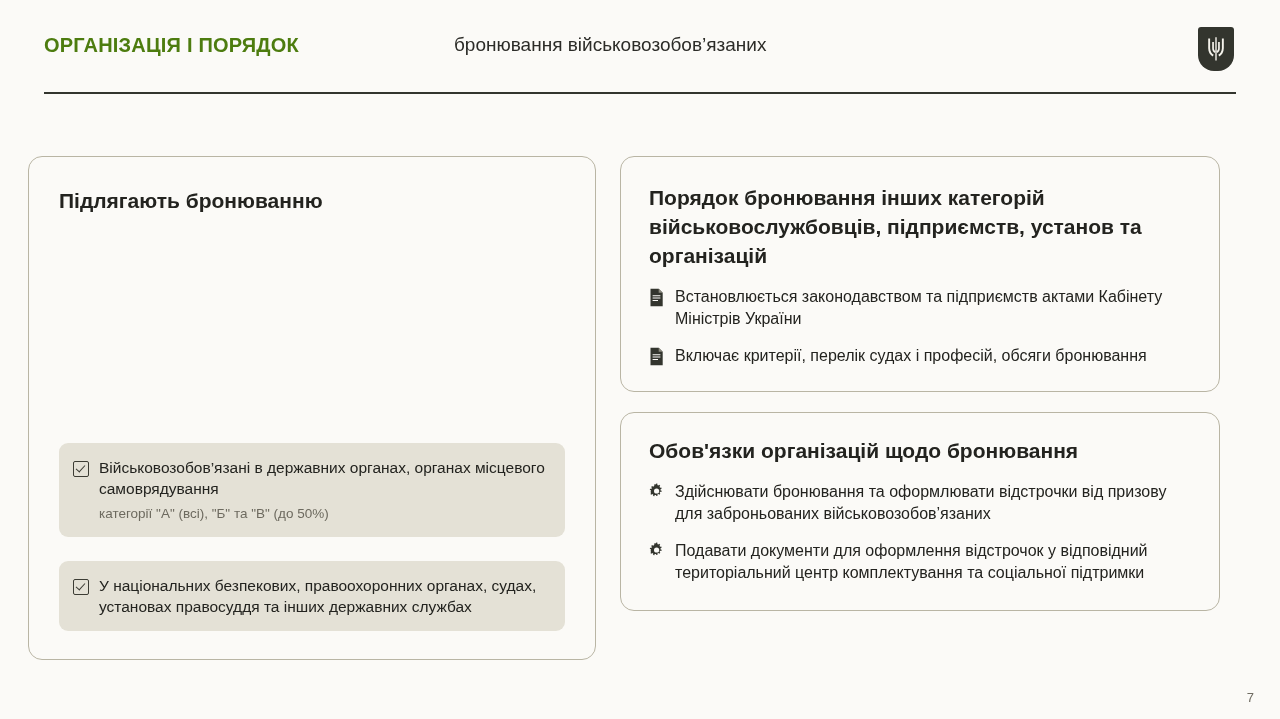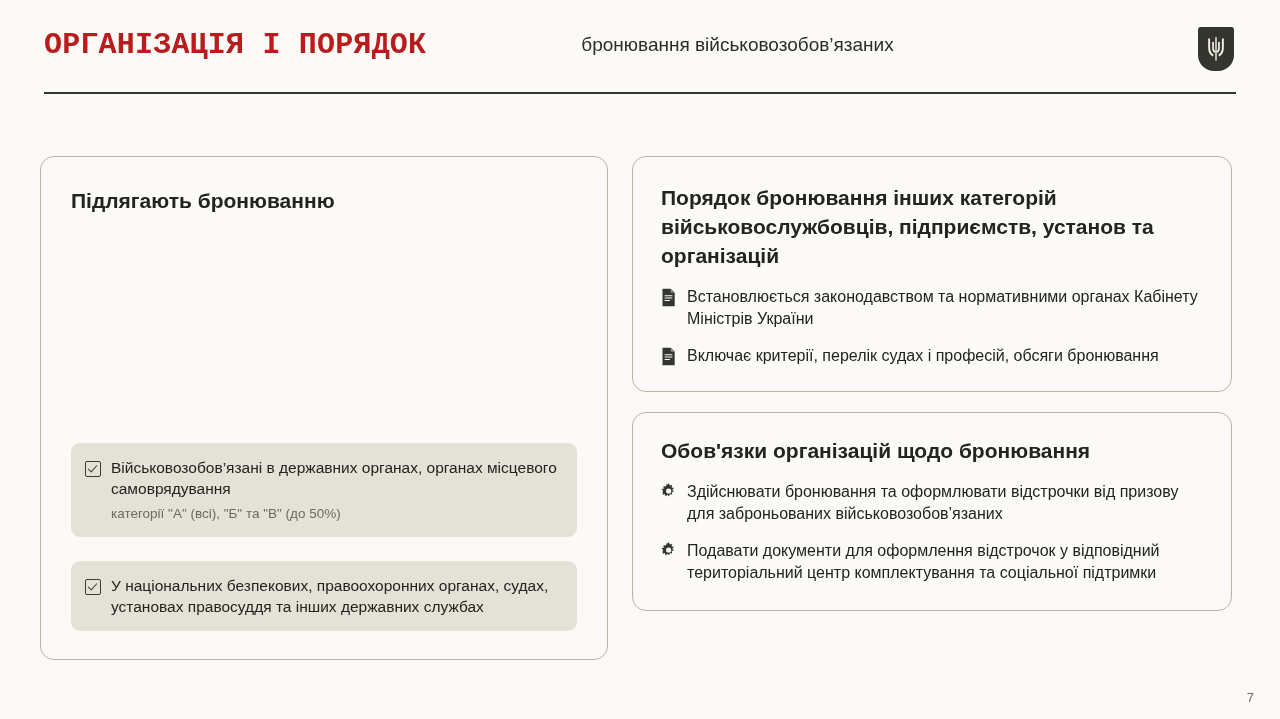--- a/index.html
+++ b/index.html
@@ -26,27 +26,26 @@
   .header {
     position: absolute;
     left: 44px;
     top: 28px;
     width: 1192px;
     height: 64px;
     display: flex;
     align-items: flex-start;
   }
   .header-title {
-    font-size: 30px;
+    font-size: 20px;
     font-weight: bold;
     letter-spacing: 0.2px;
-    color: #b91c1c;
+    color: #4d7c0f;
     line-height: 34px;
     white-space: nowrap;
-    font-family: Liberation Mono, monospace;
   }
   .header-sub {
     font-size: 19px;
     color: #2c2c28;
     line-height: 34px;
     margin-left: 155px;
     white-space: nowrap;
   }
   .header-logo {
     position: absolute;
@@ -72,21 +71,21 @@
     left: 44px;
     top: 92px;
     width: 1192px;
     height: 2px;
     background: #33352e;
   }
 
   
   .columns {
     position: absolute;
-    left: 40px;
+    left: 28px;
     top: 156px;
     width: 1192px;
     display: flex;
     gap: 24px;
   }
   .col-left { width: 568px; }
   .col-right { width: 600px; display: flex; flex-direction: column; gap: 20px; }
 
   .card {
     border: 1.5px solid #b9b5a4;
@@ -250,21 +249,21 @@
         <div class="card-title big">Порядок бронювання інших категорій військовослужбовців, підприємств, установ та організацій</div>
         <ul class="bullet-list">
           <li class="bullet">
             <span class="bullet-icon">
               <svg width="15" height="19" viewBox="0 0 15 19" aria-hidden="true">
                 <path d="M1.5 0.8h8.2l4 4v13.4H1.5z" fill="#33352e"></path>
                 <path d="M9.7 0.8l4 4h-4z" fill="#8b8a7e"></path>
                 <path d="M3.6 7.2h7.8v1H3.6zM3.6 9.6h7.8v1H3.6zM3.6 12h5.4v1H3.6z" fill="#fbfaf7"></path>
               </svg>
             </span>
-            <span class="bullet-text">Встановлюється законодавством та нормативними органах Кабінету Міністрів України</span>
+            <span class="bullet-text">Встановлюється законодавством та підприємств актами Кабінету Міністрів України</span>
           </li>
           <li class="bullet">
             <span class="bullet-icon">
               <svg width="15" height="19" viewBox="0 0 15 19" aria-hidden="true">
                 <path d="M1.5 0.8h8.2l4 4v13.4H1.5z" fill="#33352e"></path>
                 <path d="M9.7 0.8l4 4h-4z" fill="#8b8a7e"></path>
                 <path d="M3.6 7.2h7.8v1H3.6zM3.6 9.6h7.8v1H3.6zM3.6 12h5.4v1H3.6z" fill="#fbfaf7"></path>
               </svg>
             </span>
             <span class="bullet-text">Включає критерії, перелік судах і професій, обсяги бронювання</span>

